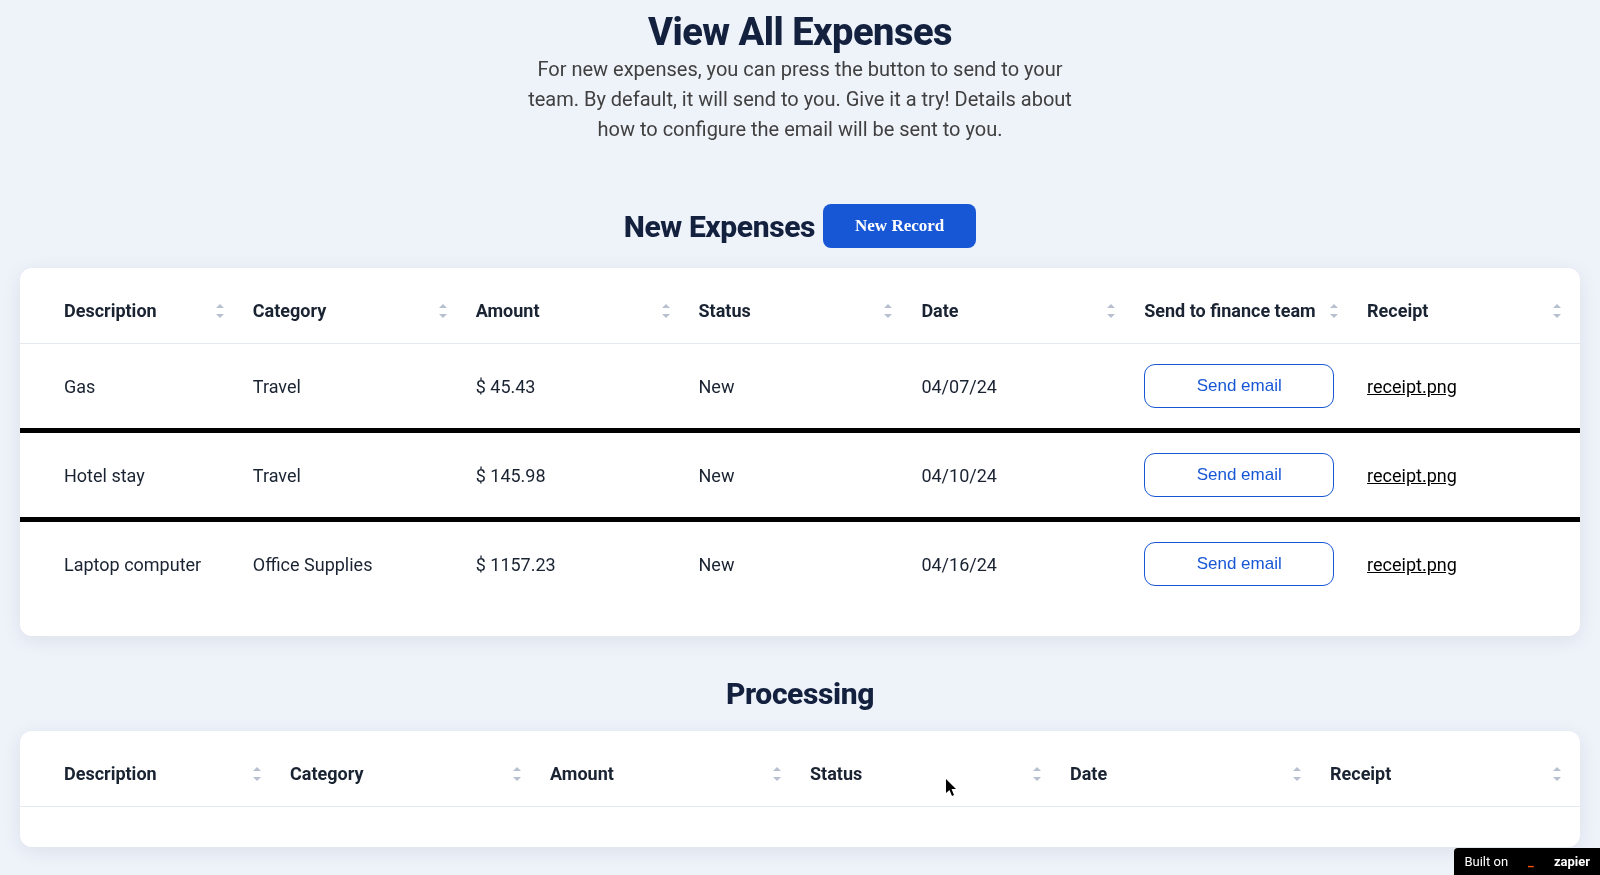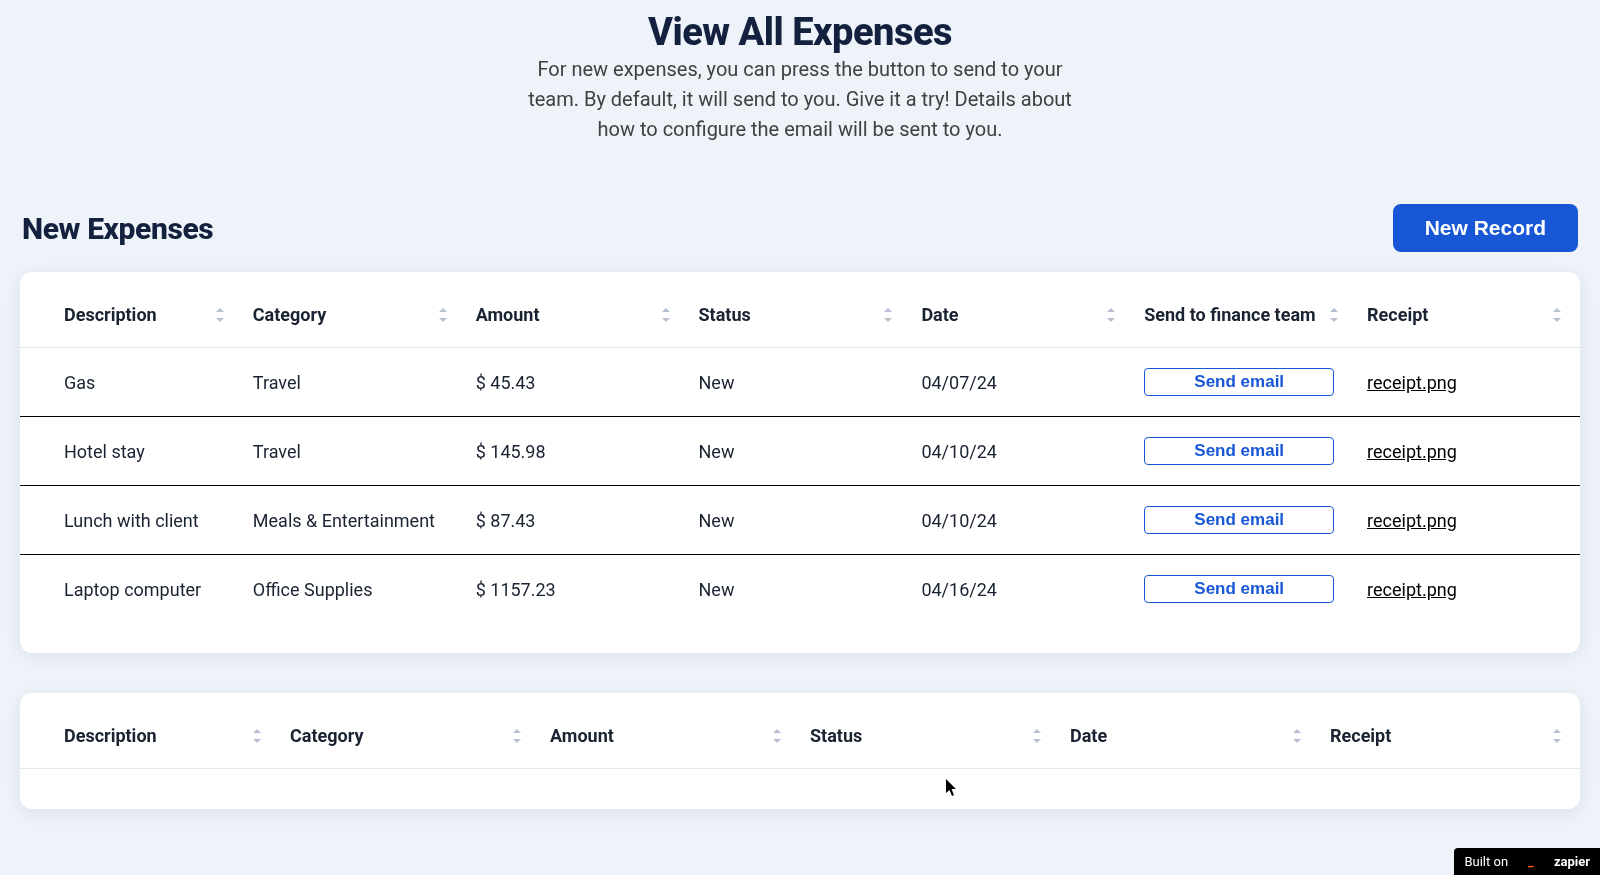--- a/index.html
+++ b/index.html
@@ -26,41 +26,42 @@
   }
   .page-subtitle {
     font-size: 20px;
     line-height: 1.5;
     color: #404040;
     max-width: 560px;
     margin: 0 auto;
   }
   .section-header {
     display: flex;
-    justify-content: space-between;
+    justify-content: center;
     align-items: center;
     margin-bottom: 20px;
     padding: 0 2px;
     gap: 8px;
   }
   .section-title {
     font-size: 30px;
     font-weight: 800;
     color: #13213f;
     letter-spacing: -0.4px;
   }
   .new-record-btn {
     background: #1757d6;
     color: #fff;
     border: none;
     border-radius: 8px;
     padding: 12px 32px;
-    font-size: 21px;
+    font-size: 17px;
     font-weight: 700;
     cursor: pointer;
+    font-family: Liberation Serif, serif;
   }
   .card {
     background: #fff;
     border-radius: 12px;
     box-shadow: 0 4px 20px rgba(18,30,60,0.08);
     padding: 10px 0 30px 0;
     margin-bottom: 40px;
   }
   table {
     width: 100%;
@@ -75,41 +76,41 @@
   th {
     font-weight: 700;
     color: #1a2332;
     padding-top: 22px;
     padding-bottom: 22px;
     position: relative;
   }
   th:first-child, td:first-child { padding-left: 44px; }
   th:last-child, td:last-child { padding-right: 20px; }
   thead tr { border-bottom: 1px solid #e4e8ef; }
-  tbody tr { border-bottom: 1px solid #000000; }
+  tbody tr { border-bottom: 5px solid #000000; }
   tbody tr:last-child { border-bottom: none; }
   .sort-icon {
     position: absolute;
     right: 18px;
     top: 50%;
     transform: translateY(-50%);
     width: 10px;
     height: 16px;
     display: inline-block;
   }
   .sort-icon svg { display:block; }
   .send-btn {
     background: #fff;
     color: #1757d6;
     border: 1.5px solid #1757d6;
-    border-radius: 4px;
-    padding: 3px 0;
+    border-radius: 11px;
+    padding: 11px 0;
     width: 190px;
     font-size: 17px;
-    font-weight: 700;
+    font-weight: 400;
     cursor: pointer;
   }
   .receipt-link {
     color: #000000;
     text-decoration: underline;
     cursor: pointer;
   }
   
   .col-desc { width: 14%; }
   .col-cat { width: 14%; }
@@ -240,41 +241,35 @@
         <tr>
           <td>Hotel stay</td>
           <td>Travel</td>
           <td>$ 145.98</td>
           <td>New</td>
           <td>04/10/24</td>
           <td><button class="send-btn">Send email</button></td>
           <td><a class="receipt-link">receipt.png</a></td>
         </tr>
         <tr>
-          <td>Lunch with client</td>
-          <td>Meals &amp; Entertainment</td>
-          <td>$ 87.43</td>
-          <td>New</td>
-          <td>04/10/24</td>
-          <td><button class="send-btn">Send email</button></td>
-          <td><a class="receipt-link">receipt.png</a></td>
-        </tr>
-        <tr>
           <td>Laptop computer</td>
           <td>Office Supplies</td>
           <td>$ 1157.23</td>
           <td>New</td>
           <td>04/16/24</td>
           <td><button class="send-btn">Send email</button></td>
           <td><a class="receipt-link">receipt.png</a></td>
         </tr>
       </tbody>
     </table>
   </div>
 
+  <div class="section-header">
+    <h2 class="section-title">Processing</h2>
+  </div>
 
   <div class="card" style="padding-bottom:40px;">
     <table>
       <thead>
         <tr>
           <th class="pcol">
             <span>Description</span>
             <span class="sort-icon">
                 <svg width="10" height="16" viewBox="0 0 10 16">
                   <path d="M5 1 L9 5 L1 5 Z" fill="#b7c0d1"></path>

